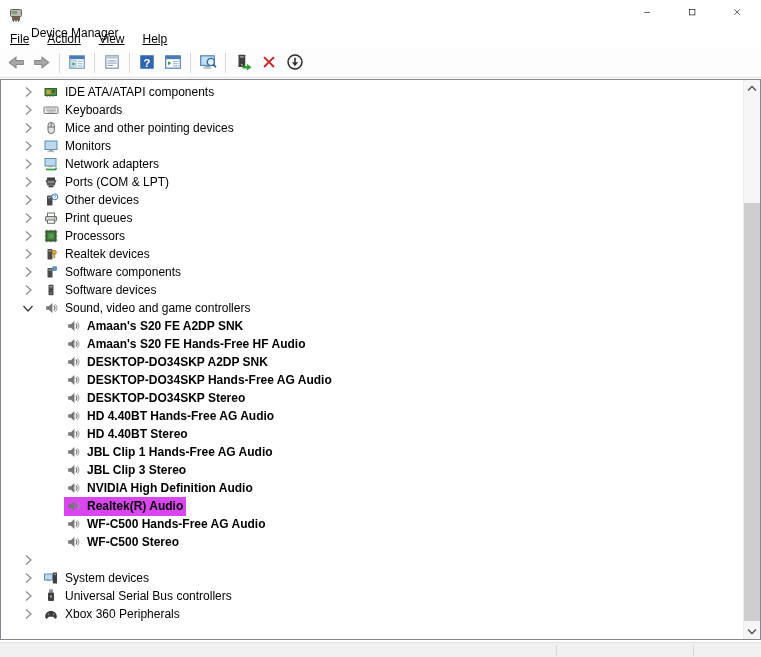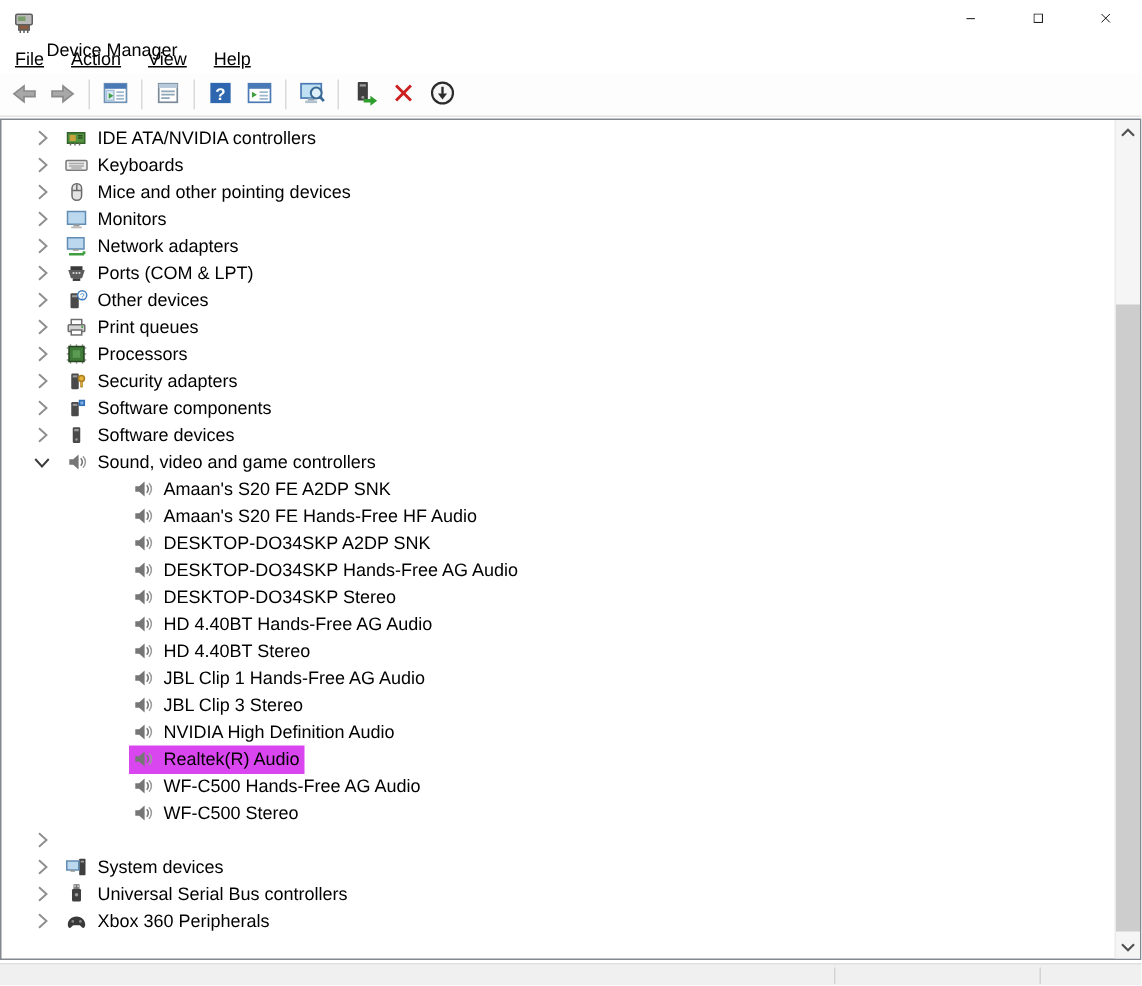--- a/index.html
+++ b/index.html
@@ -71,21 +71,21 @@
     display: flex;
     align-items: center;
     white-space: nowrap;
   }
   .row .chev {
     width: 16px; height: 16px;
     margin-left: 19px;
     flex: 0 0 16px;
     display: flex; align-items: center; justify-content: center;
   }
-  .row.lvl1 { padding-left: 85px; }
+  .row.lvl1 { padding-left: 63px; font-weight: bold; }
   .sel-wrap {
     display: inline-flex;
     align-items: center;
     margin-left: 6px;
     padding: 1px 3px 2px 1px;
   }
   .row.lvl1 .sel-wrap { margin-left: 0; }
   .sel-wrap.selected { background: #d946ef; }
   .ticon { width: 16px; height: 16px; flex: 0 0 16px; }
   .lbl { margin-left: 6px; }
@@ -259,21 +259,21 @@
         <span class="sel-wrap">
           <span class="ticon"><svg width="16" height="16" viewBox="0 0 16 16">
               <rect x="2" y="4.5" width="11.5" height="7" fill="#53923f" stroke="#35622a"></rect>
               <rect x="3.5" y="6" width="4" height="4" fill="#c8a23c"></rect>
               <line x1="9" y1="6.5" x2="12" y2="6.5" stroke="#2d5222"></line>
               <line x1="9" y1="8" x2="12" y2="8" stroke="#2d5222"></line>
               <line x1="4" y1="11.5" x2="4" y2="13" stroke="#6f6f6f"></line>
               <line x1="7" y1="11.5" x2="7" y2="13" stroke="#6f6f6f"></line>
               <line x1="10" y1="11.5" x2="10" y2="13" stroke="#6f6f6f"></line>
             </svg></span>
-          <span class="lbl">IDE ATA/NVIDIA controllers</span>
+          <span class="lbl">IDE ATA/ATAPI components</span>
         </span>
       </div>
       <div class="row lvl0">
         <span class="chev">
           <svg width="16" height="16" viewBox="0 0 16 16">
             <polyline points="6,3.5 11,8 6,12.5" fill="none" stroke="#8f8f8f" stroke-width="1.3"></polyline>
           </svg>
         </span>
         <span class="sel-wrap">
           <span class="ticon"><svg width="16" height="16" viewBox="0 0 16 16">
@@ -407,21 +407,21 @@
             <polyline points="6,3.5 11,8 6,12.5" fill="none" stroke="#8f8f8f" stroke-width="1.3"></polyline>
           </svg>
         </span>
         <span class="sel-wrap">
           <span class="ticon"><svg width="16" height="16" viewBox="0 0 16 16">
               <rect x="4.5" y="3" width="5" height="10.5" rx="0.8" fill="#4a4a4a"></rect>
               <rect x="5.5" y="4.2" width="3" height="1.4" fill="#9a9a9a"></rect>
               <circle cx="11.3" cy="6.3" r="2" fill="#e8b33c" stroke="#a87d1e"></circle>
               <rect x="10.8" y="8" width="1.1" height="4" fill="#e8b33c" stroke="#a87d1e" stroke-width="0.5"></rect>
             </svg></span>
-          <span class="lbl">Security adapters</span>
+          <span class="lbl">Realtek devices</span>
         </span>
       </div>
       <div class="row lvl0">
         <span class="chev">
           <svg width="16" height="16" viewBox="0 0 16 16">
             <polyline points="6,3.5 11,8 6,12.5" fill="none" stroke="#8f8f8f" stroke-width="1.3"></polyline>
           </svg>
         </span>
         <span class="sel-wrap">
           <span class="ticon"><svg width="16" height="16" viewBox="0 0 16 16">

